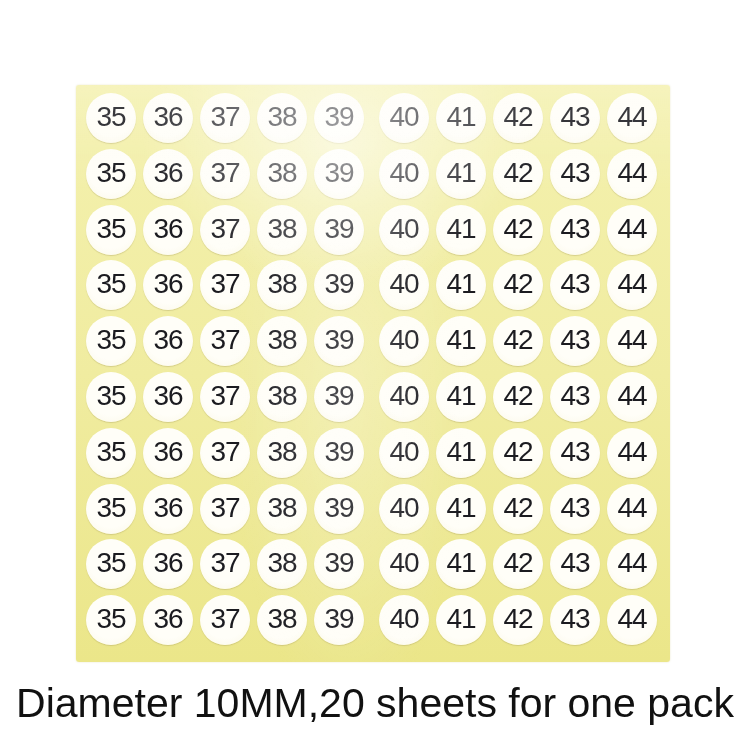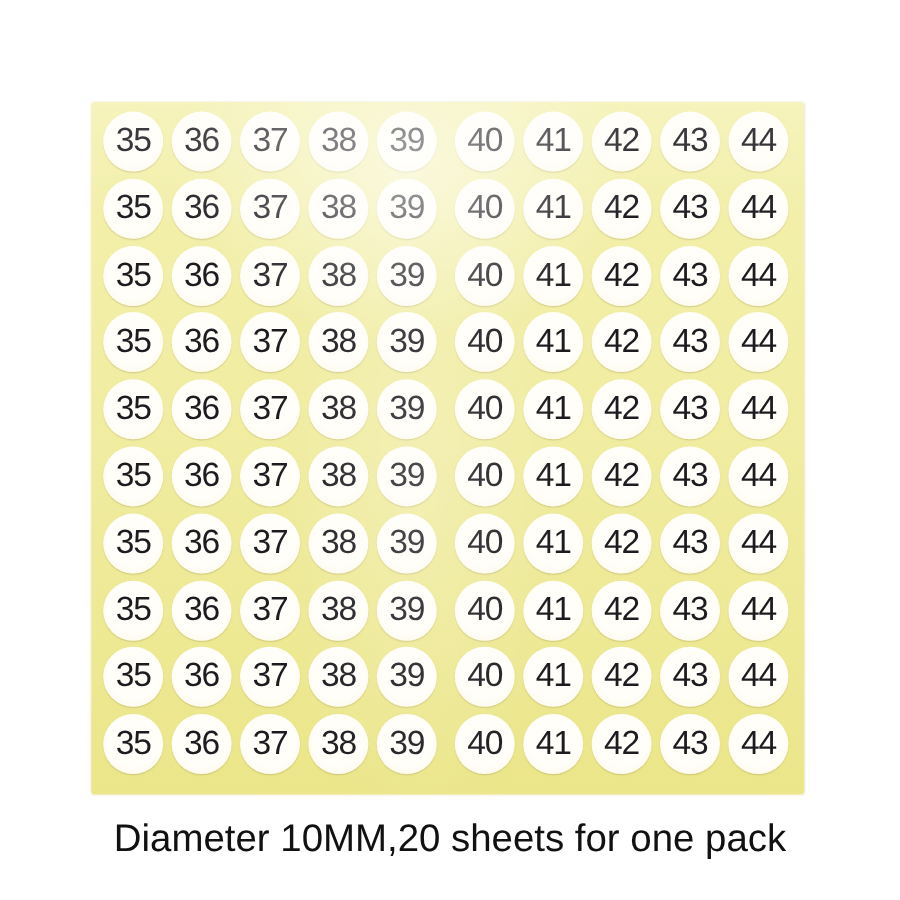--- a/index.html
+++ b/index.html
@@ -70,21 +70,21 @@
       radial-gradient(ellipse 270px 200px at 44% 10%, rgba(255,255,255,0.55), rgba(255,255,255,0) 72%),
       radial-gradient(ellipse 160px 420px at 46% 55%, rgba(255,255,255,0.22), rgba(255,255,255,0) 75%),
       linear-gradient(180deg, rgba(255,255,255,0.18) 0%, rgba(255,255,255,0) 18%);
   }
   .caption {
     position: absolute;
     left: 0;
     right: 0;
     top: 681px;
     text-align: center;
-    font-size: 32px;
+    font-size: 41px;
     line-height: 1.1;
     color: #111111;
     white-space: nowrap;
   }
 </style>
 </head>
 <body>
 
 <div class="stage">
   <div class="sheet">

